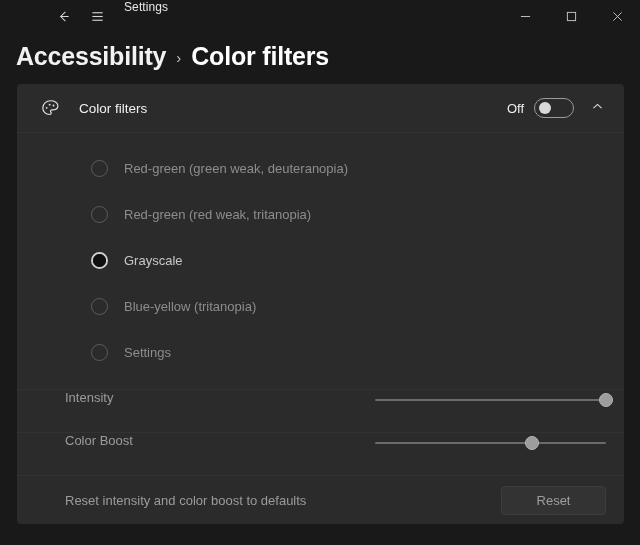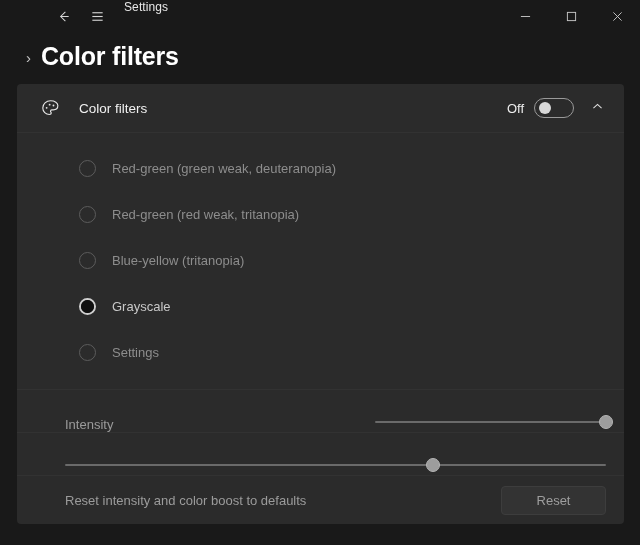--- a/index.html
+++ b/index.html
@@ -147,21 +147,21 @@
   }
 
   .divider {
     height: 1px;
     background: #323232;
     margin: 0;
   }
 
   
   .radio-area {
-    padding: 12px 0 14px 4px;
+    padding: 12px 0 14px 16px;
   }
   .radio-row {
     height: 46px;
     display: flex;
     align-items: center;
     padding-left: 58px;
   }
   .radio {
     width: 17px;
     height: 17px;
@@ -189,21 +189,21 @@
     margin-left: 16px;
   }
   .radio-row.selected-row .radio-label {
     color: #c8c8c8;
   }
 
   
   .slider-row {
     height: 42px;
     display: flex;
-    align-items: flex-end;
+    align-items: flex-start;
     padding: 0 18px 0 48px;
   }
   .slider-label {
     font-size: 13px;
     color: #9b9b9b;
     flex: 0 0 auto;
     width: 310px;
   }
   .slider {
     position: relative;
@@ -299,20 +299,21 @@
         <svg width="11" height="11" viewBox="0 0 12 12" stroke="currentColor" stroke-width="1">
             <path d="M1.5 1.5 L10.5 10.5"></path>
             <path d="M10.5 1.5 L1.5 10.5"></path>
           </svg>
       </span>
     </div>
   </div>
 </div>
 
 <div class="breadcrumb">
+  <span class="bc-parent">Accessibility</span>
   <span class="bc-sep">›</span>
   <span class="bc-current">Color filters</span>
 </div>
 
 <div class="card">
 
   <div class="card-header">
     <span class="palette-icon">
       <svg width="21" height="21" viewBox="0 0 24 24" fill="none" stroke="currentColor" stroke-width="1.3">
         <path d="M12 3.2c-4.9 0-8.8 3.6-8.8 8.1 0 4.4 3.4 7.5 7.6 7.5 1.3 0 2.1-.7 2.1-1.6 0-.5-.2-.8-.5-1.2-.3-.3-.4-.6-.4-1 0-.8.7-1.4 1.6-1.4h1.6c3 0 5.2-2 5.2-4.9 0-3.2-3.4-5.5-8.4-5.5z"></path>
@@ -342,28 +343,28 @@
     <div class="radio-row">
       <span class="radio"></span>
       <span class="radio-label">Red-green (green weak, deuteranopia)</span>
     </div>
 
     <div class="radio-row">
       <span class="radio"></span>
       <span class="radio-label">Red-green (red weak, tritanopia)</span>
     </div>
 
+    <div class="radio-row selected-row">
+      <span class="radio selected"></span>
+      <span class="radio-label">Grayscale</span>
+    </div>
+
     <div class="radio-row">
       <span class="radio"></span>
       <span class="radio-label">Blue-yellow (tritanopia)</span>
-    </div>
-
-    <div class="radio-row selected-row">
-      <span class="radio selected"></span>
-      <span class="radio-label">Grayscale</span>
     </div>
 
 
     <div class="radio-row">
       <span class="radio"></span>
       <span class="radio-label">Settings</span>
     </div>
 
   </div>
 
@@ -373,20 +374,21 @@
     <span class="slider-label">Intensity</span>
     <span class="slider">
       <span class="track"></span>
       <span class="thumb" style="left:100%"></span>
     </span>
   </div>
 
   <div class="divider"></div>
 
   <div class="slider-row">
+    <span class="slider-label">Color Boost</span>
     <span class="slider">
       <span class="track"></span>
       <span class="thumb" style="left:68%"></span>
     </span>
   </div>
 
   <div class="divider"></div>
 
   <div class="reset-row">
     <span class="reset-text">Reset intensity and color boost to defaults</span>

